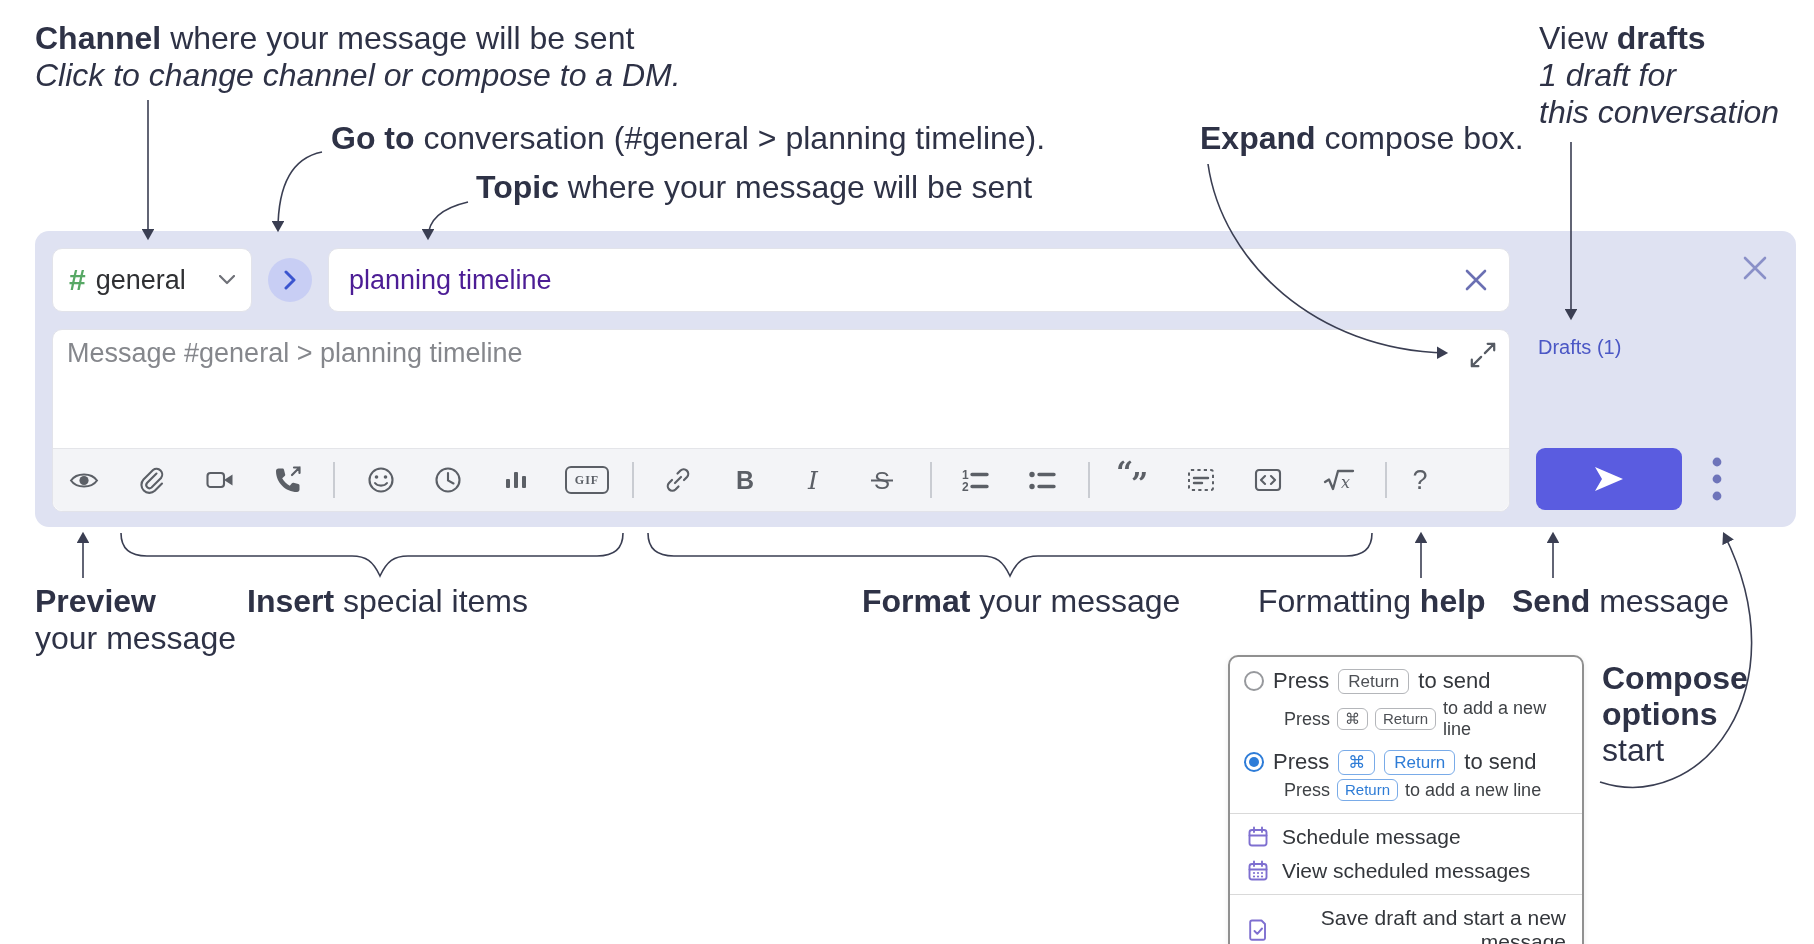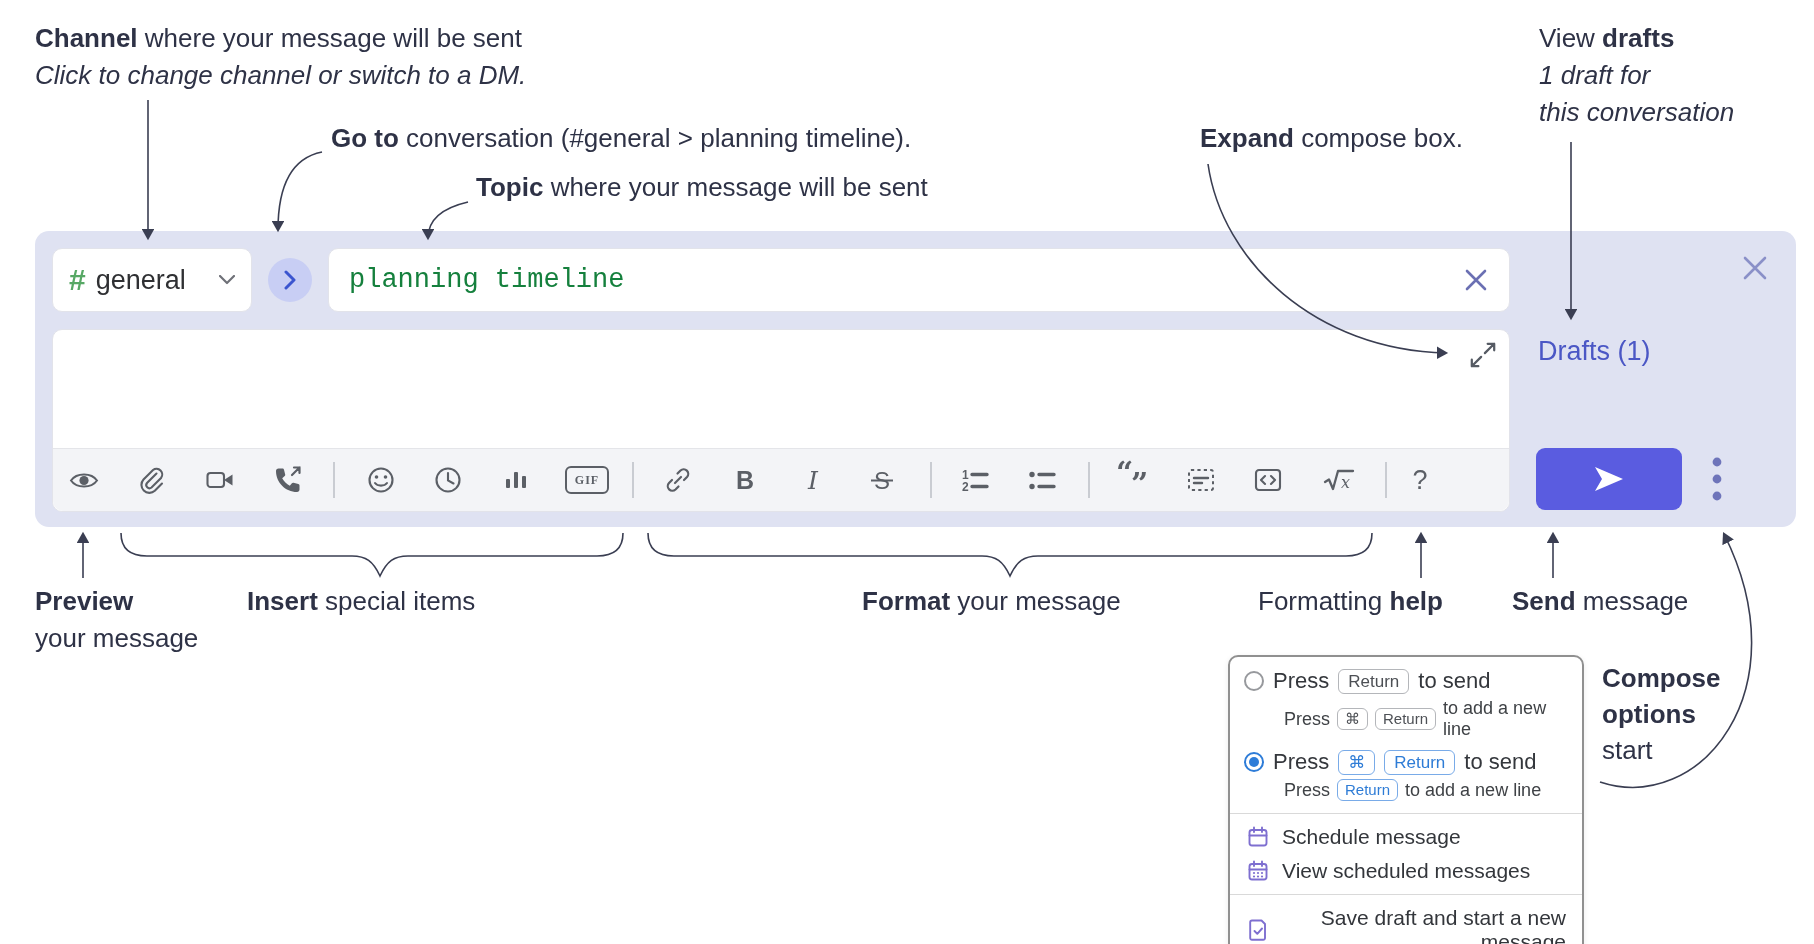--- a/index.html
+++ b/index.html
@@ -1,53 +1,53 @@
 <!DOCTYPE html>
 <html><head>
 <meta charset="utf-8">
 <style>
   html,body{margin:0;padding:0;background:#fff;}
   .stage{position:relative;width:1814px;height:944px;background:#ffffff;overflow:hidden;
          font-family:"Liberation Sans",sans-serif;color:#2e3246;}
   
-  .ann{position:absolute;font-size:26px;line-height:37px;color:#2e3246;white-space:nowrap;}
+  .ann{position:absolute;font-size:32px;line-height:37px;color:#2e3246;white-space:nowrap;}
   .b{font-weight:700;}
   .i{font-style:italic;}
   
   .overlay{position:absolute;left:0;top:0;z-index:20;pointer-events:none;}
   
   .compose-bg{position:absolute;left:35px;top:231px;width:1761px;height:296px;
               background:#dfe2f2;border-radius:14px;z-index:1;}
   .channel-btn{position:absolute;left:52px;top:248px;width:200px;height:64px;background:#fff;
                border:1px solid #e2e3ea;border-radius:10px;z-index:2;display:flex;align-items:center;
                padding:0 16px;box-sizing:border-box;gap:10px;cursor:pointer;}
   .hash{color:#57a865;font-weight:700;font-size:30px;line-height:30px;}
   .chname{flex:1;font-size:27px;color:#2f3033;text-align:left;}
   .goto-btn{position:absolute;left:268px;top:258px;width:44px;height:44px;border-radius:50%;
             background:#c8cef4;border:none;z-index:2;display:flex;align-items:center;justify-content:center;cursor:pointer;}
   .topic-box{position:absolute;left:328px;top:248px;width:1182px;height:64px;background:#fff;
              border:1px solid #e2e3ea;border-radius:10px;box-sizing:border-box;z-index:2;
              display:flex;align-items:center;}
-  .topic-box input{flex:1;border:none;outline:none;background:transparent;font-family:Liberation Mono, monospace;
-                   font-size:27px;color:#15803d;padding:0 0 0 20px;}
+  .topic-box input{flex:1;border:none;outline:none;background:transparent;font-family:Liberation Sans, sans-serif;
+                   font-size:27px;color:#4c1d95;padding:0 0 0 20px;}
   .clear-x{margin-right:20px;cursor:pointer;flex:0 0 auto;display:flex;}
   .card{position:absolute;left:52px;top:329px;width:1458px;height:183px;background:#fff;
         border:1px solid #e2e3ea;border-radius:10px;box-sizing:border-box;z-index:2;}
   .card textarea{position:absolute;left:12px;top:6px;width:1380px;height:100px;border:none;outline:none;
         resize:none;background:transparent;font-family:"Liberation Sans",sans-serif;font-size:27px;color:#2f3033;}
   .card textarea::placeholder{color:#85878c;opacity:1;}
   .expand-ic{position:absolute;left:1416px;top:11px;cursor:pointer;}
   .toolbar{position:absolute;left:0;right:0;bottom:0;height:62px;background:#f3f4f7;
            border-top:1px solid #e4e5e9;border-radius:0 0 10px 10px;}
   .tb{position:absolute;top:15px;width:30px;height:32px;border:none;background:none;padding:0;margin:0;
       color:#5b5f66;display:flex;align-items:center;justify-content:center;cursor:pointer;}
   .tdiv{position:absolute;top:13px;width:2px;height:36px;background:#c9ccd2;}
   .gifbox{width:44px;height:28px;border:2px solid #5b5f66;border-radius:6px;display:flex;align-items:center;
           justify-content:center;font-size:12px;font-weight:700;letter-spacing:1px;color:#5b5f66;box-sizing:border-box;font-family:Liberation Serif, serif;}
-  .drafts{position:absolute;left:1538px;top:336px;font-size:27px;color:#4b57c5;z-index:2;cursor:pointer;text-decoration:none;}
+  .drafts{position:absolute;left:1538px;top:336px;font-size:20px;color:#4b57c5;z-index:2;cursor:pointer;text-decoration:none;}
   .send-btn{position:absolute;left:1536px;top:448px;width:146px;height:62px;background:#5a5ce0;border:none;
             border-radius:9px;z-index:2;display:flex;align-items:center;justify-content:center;cursor:pointer;}
   .ellipsis-btn{position:absolute;left:1698px;top:450px;width:38px;height:58px;border:none;background:none;
             z-index:2;display:flex;align-items:center;justify-content:center;cursor:pointer;}
   .close-x{position:absolute;left:1740px;top:253px;z-index:2;cursor:pointer;}
   
   .popup{position:absolute;left:1228px;top:655px;width:356px;background:#fff;border:2px solid #909090;
          border-radius:10px;box-sizing:border-box;z-index:5;padding:8px 0 8px 0;
          box-shadow:0 2px 6px rgba(0,0,0,0.08);}
   .opt{display:flex;align-items:center;gap:9px;padding:3px 14px;font-size:22px;color:#34373c;cursor:pointer;}
@@ -85,21 +85,21 @@
       <path d="M1421,578 L1421,534" marker-end="url(#ah)"></path>
       <path d="M1553,578 L1553,534" marker-end="url(#ah)"></path>
       <path d="M1600,782 C1700,815 1802,690 1724,534" marker-end="url(#ah)"></path>
       <path d="M121,533 C121,549 131,556 147,556 L352,556 C366,556 373,561 380,576 C387,561 394,556 408,556 L597,556 C613,556 623,549 623,533"></path>
       <path d="M648,533 C648,549 658,556 674,556 L982,556 C996,556 1003,561 1010,576 C1017,561 1024,556 1038,556 L1346,556 C1362,556 1372,549 1372,533"></path>
     </g>
   </svg>
 
   <div class="ann" style="left:35px;top:20px">
     <div><span class="b">Channel</span><span> where your message will be sent</span></div>
-    <div class="i">Click to change channel or switch to a DM.</div>
+    <div class="i">Click to change channel or compose to a DM.</div>
   </div>
   <div class="ann" style="left:331px;top:120px">
     <span class="b">Go to</span><span> conversation (#general &gt; planning timeline).</span>
   </div>
   <div class="ann" style="left:476px;top:169px">
     <span class="b">Topic</span><span> where your message will be sent</span>
   </div>
   <div class="ann" style="left:1539px;top:20px">
     <div><span>View </span><span class="b">drafts</span></div>
     <div class="i">1 draft for</div>
@@ -128,20 +128,21 @@
   <div class="topic-box">
     <input value="planning timeline" style="">
     <span class="clear-x">
       <svg width="26" height="26" viewBox="0 0 26 26">
         <path d="M4,4 L22,22 M22,4 L4,22" stroke="#6b70b3" stroke-width="2.6" stroke-linecap="round"></path>
       </svg>
     </span>
   </div>
 
   <div class="card">
+    <textarea placeholder="Message #general &gt; planning timeline" style=""></textarea>
     <span class="expand-ic">
       <svg width="28" height="28" viewBox="0 0 30 30">
         <g stroke="#565b64" stroke-width="2.4" fill="none" stroke-linecap="round" stroke-linejoin="round">
           <path d="M17,13 L27,3 M20,3 H27 V10"></path>
           <path d="M13,17 L3,27 M3,20 V27 H10"></path>
         </g>
       </svg>
     </span>
     <div class="toolbar">
       <button class="tb" style="left:16px">

